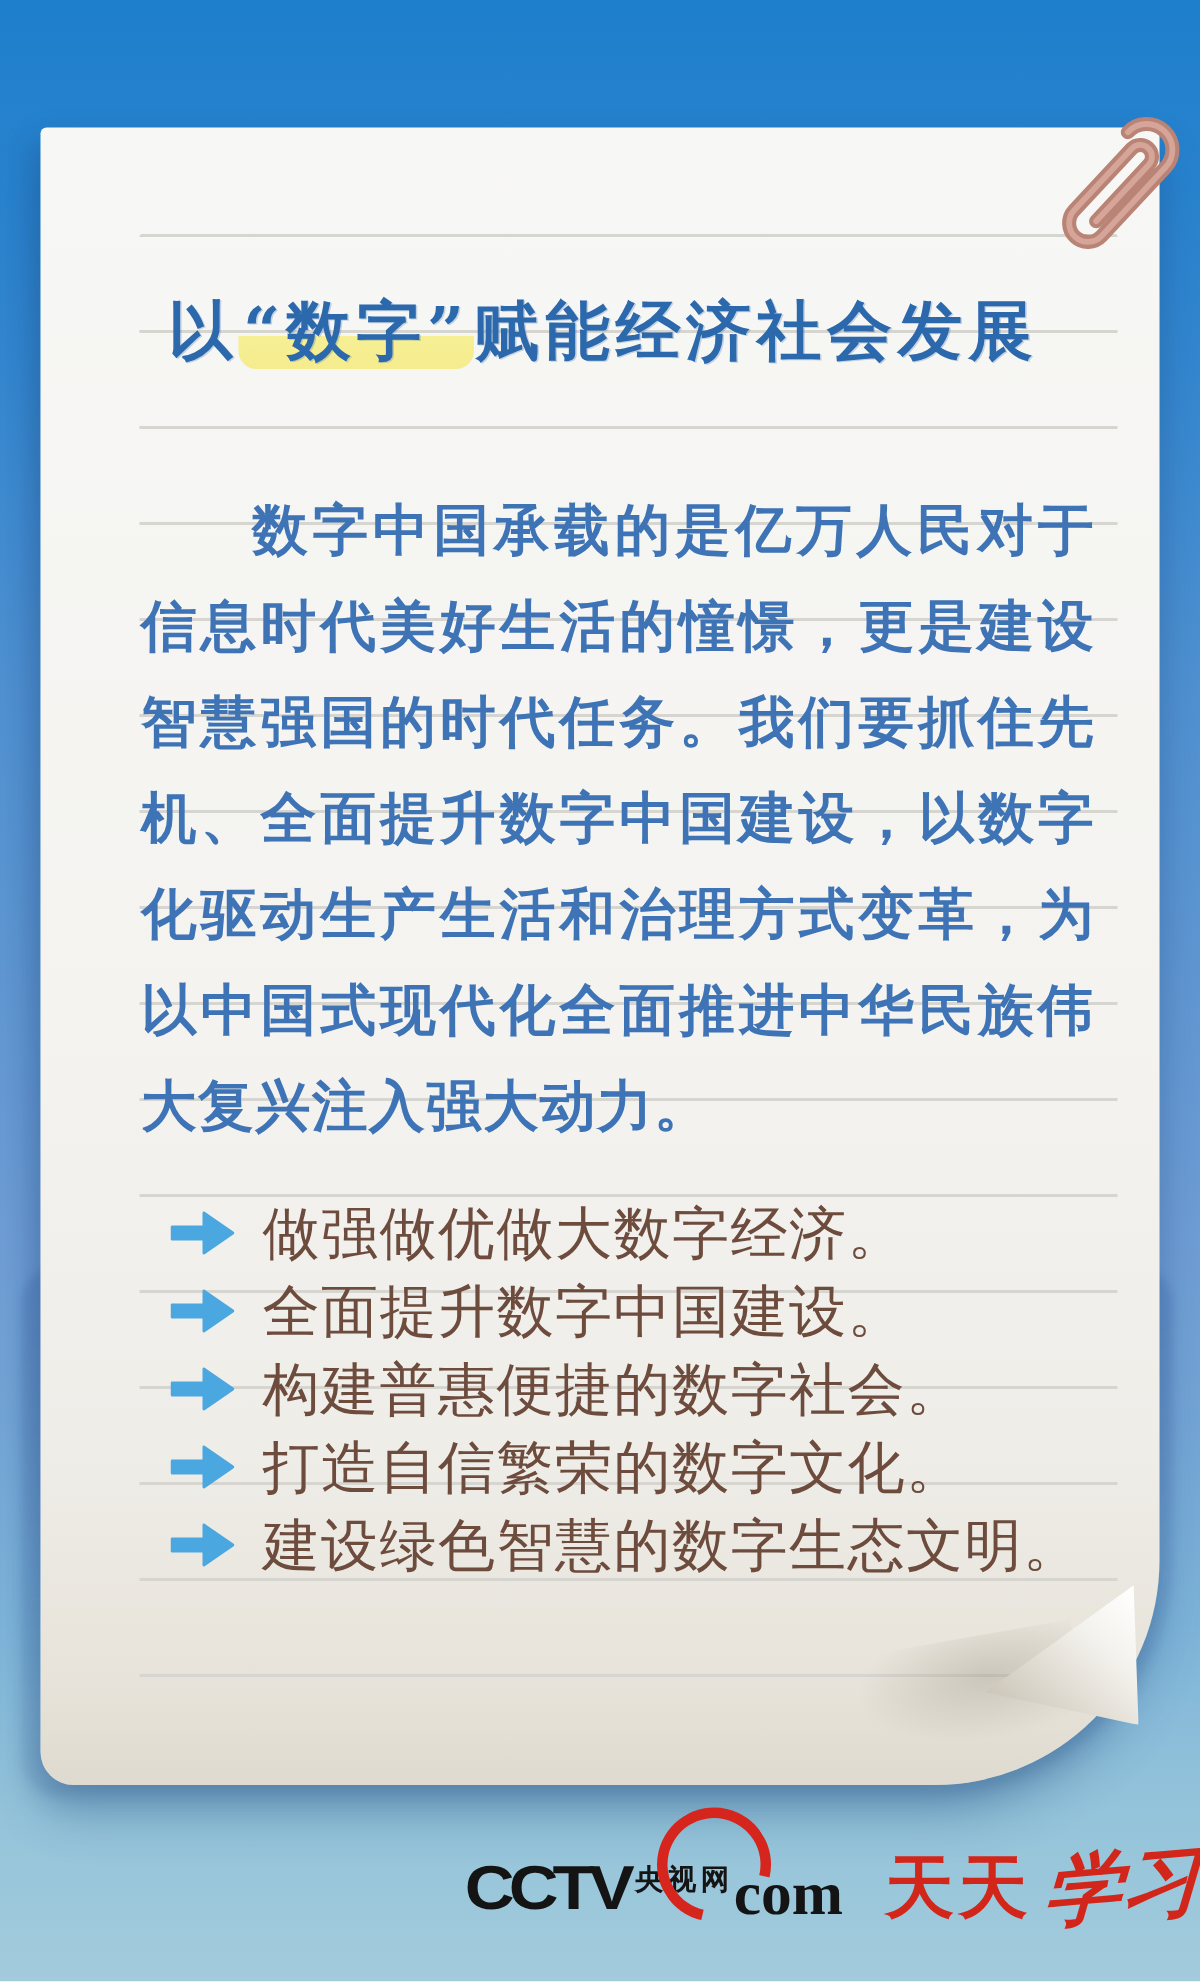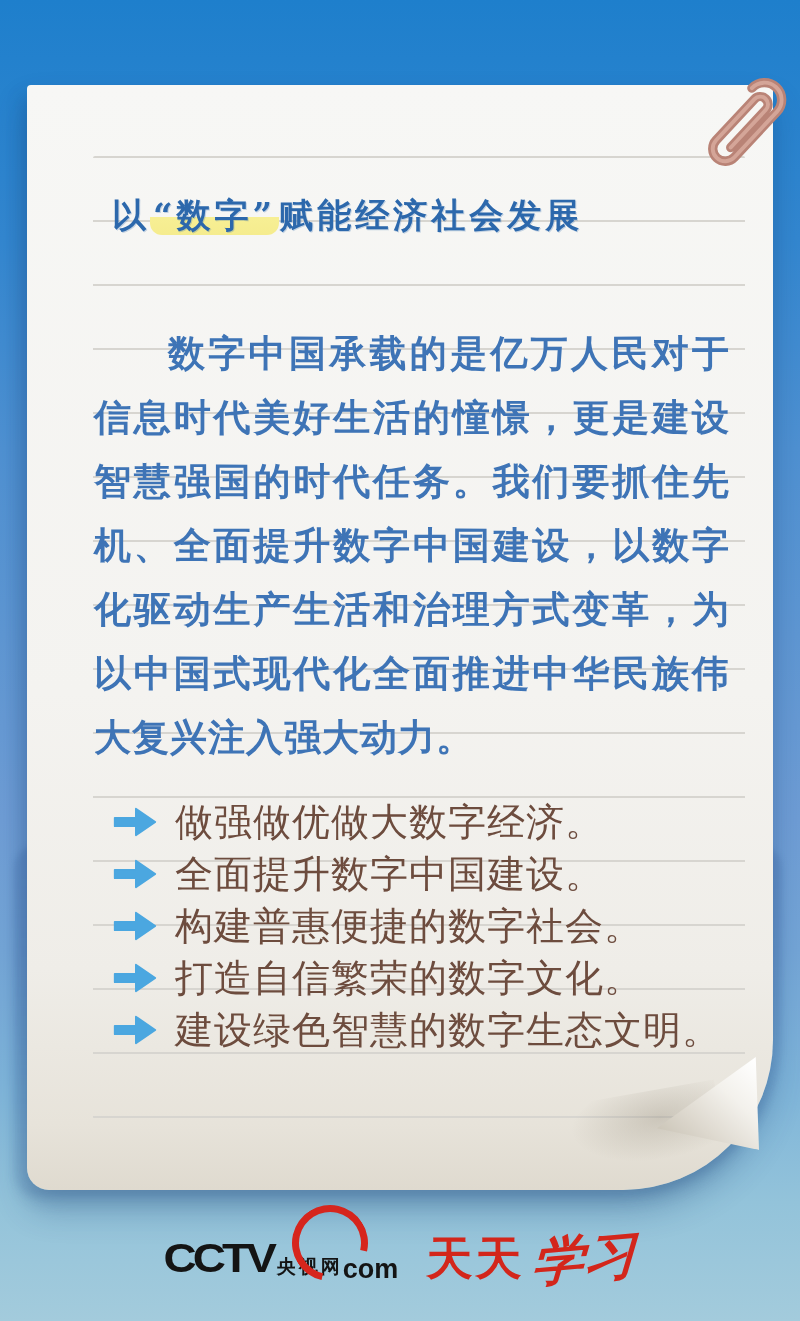--- a/index.html
+++ b/index.html
@@ -44,21 +44,21 @@
     transform:rotate(7deg);
   }
   .fold-shadow{
     position:absolute;right:52px;bottom:28px;width:150px;height:70px;
     background:radial-gradient(ellipse at 60% 40%, rgba(120,110,90,0.25), rgba(120,110,90,0) 70%);
     transform:rotate(-10deg);
   }
   
   .title{
     position:absolute;left:85px;top:76px;width:640px;
-    font-size:34px;font-weight:800;letter-spacing:4px;line-height:62px;
+    font-size:43px;font-weight:800;letter-spacing:4px;line-height:62px;
     color:#2c68ac;white-space:nowrap;
     text-shadow:1px 1px 0 rgba(44,104,172,0.25);
   }
   .title .hl{
     background-image:linear-gradient(to bottom, rgba(0,0,0,0) 56%, #f7ef94 56%, #f5ec8e 100%);
     border-radius:12px;padding:0 3px;
   }
   
   .para{
     position:absolute;left:67px;top:199px;width:636px;
@@ -76,36 +76,36 @@
   .bullets .btxt{
     font-size:38px;color:#6d4c3e;letter-spacing:1px;white-space:nowrap;
   }
   
   .clip{
     position:absolute;left:676px;top:50px;width:130px;height:150px;z-index:5;
   }
   
   .footer{
     position:absolute;left:0;right:0;top:1218px;height:80px;
-    display:flex;justify-content:center;align-items:center;gap:28px;z-index:3;
+    display:flex;justify-content:flex-end;align-items:center;gap:28px;z-index:3;
   }
   .cctv-logo{position:relative;display:flex;align-items:flex-end;}
   .cctv-word{
     font-family:"Liberation Sans","DejaVu Sans",sans-serif;
     font-weight:900;font-size:46px;line-height:1;color:#141414;
     letter-spacing:-4px;transform:scaleY(0.9);
   }
   .cctv-right{display:flex;flex-direction:row;margin-left:4px;align-items:flex-start;}
   .cctv-cn{
     font-family:"DejaVu Sans","Liberation Sans",sans-serif;
     font-size:19px;font-weight:700;color:#141414;letter-spacing:3px;line-height:1.05;
   }
   .cctv-com{
-    font-family:Liberation Sans, sans-serif;
-    font-size:27px;font-weight:800;color:#141414;line-height:0.9;letter-spacing:0;
+    font-family:Liberation Serif, serif;
+    font-size:41px;font-weight:800;color:#141414;line-height:0.9;letter-spacing:0;
   }
   .cctv-arc{
     position:absolute;left:128px;top:-30px;width:62px;height:62px;
     border:7px solid #d6251d;border-bottom-color:transparent;border-radius:50%;
     transform:rotate(-32deg);
   }
   .brand{display:flex;align-items:center;}
   .brand-print{
     font-size:46px;font-weight:700;color:#d3261b;letter-spacing:3px;line-height:1;
   }

